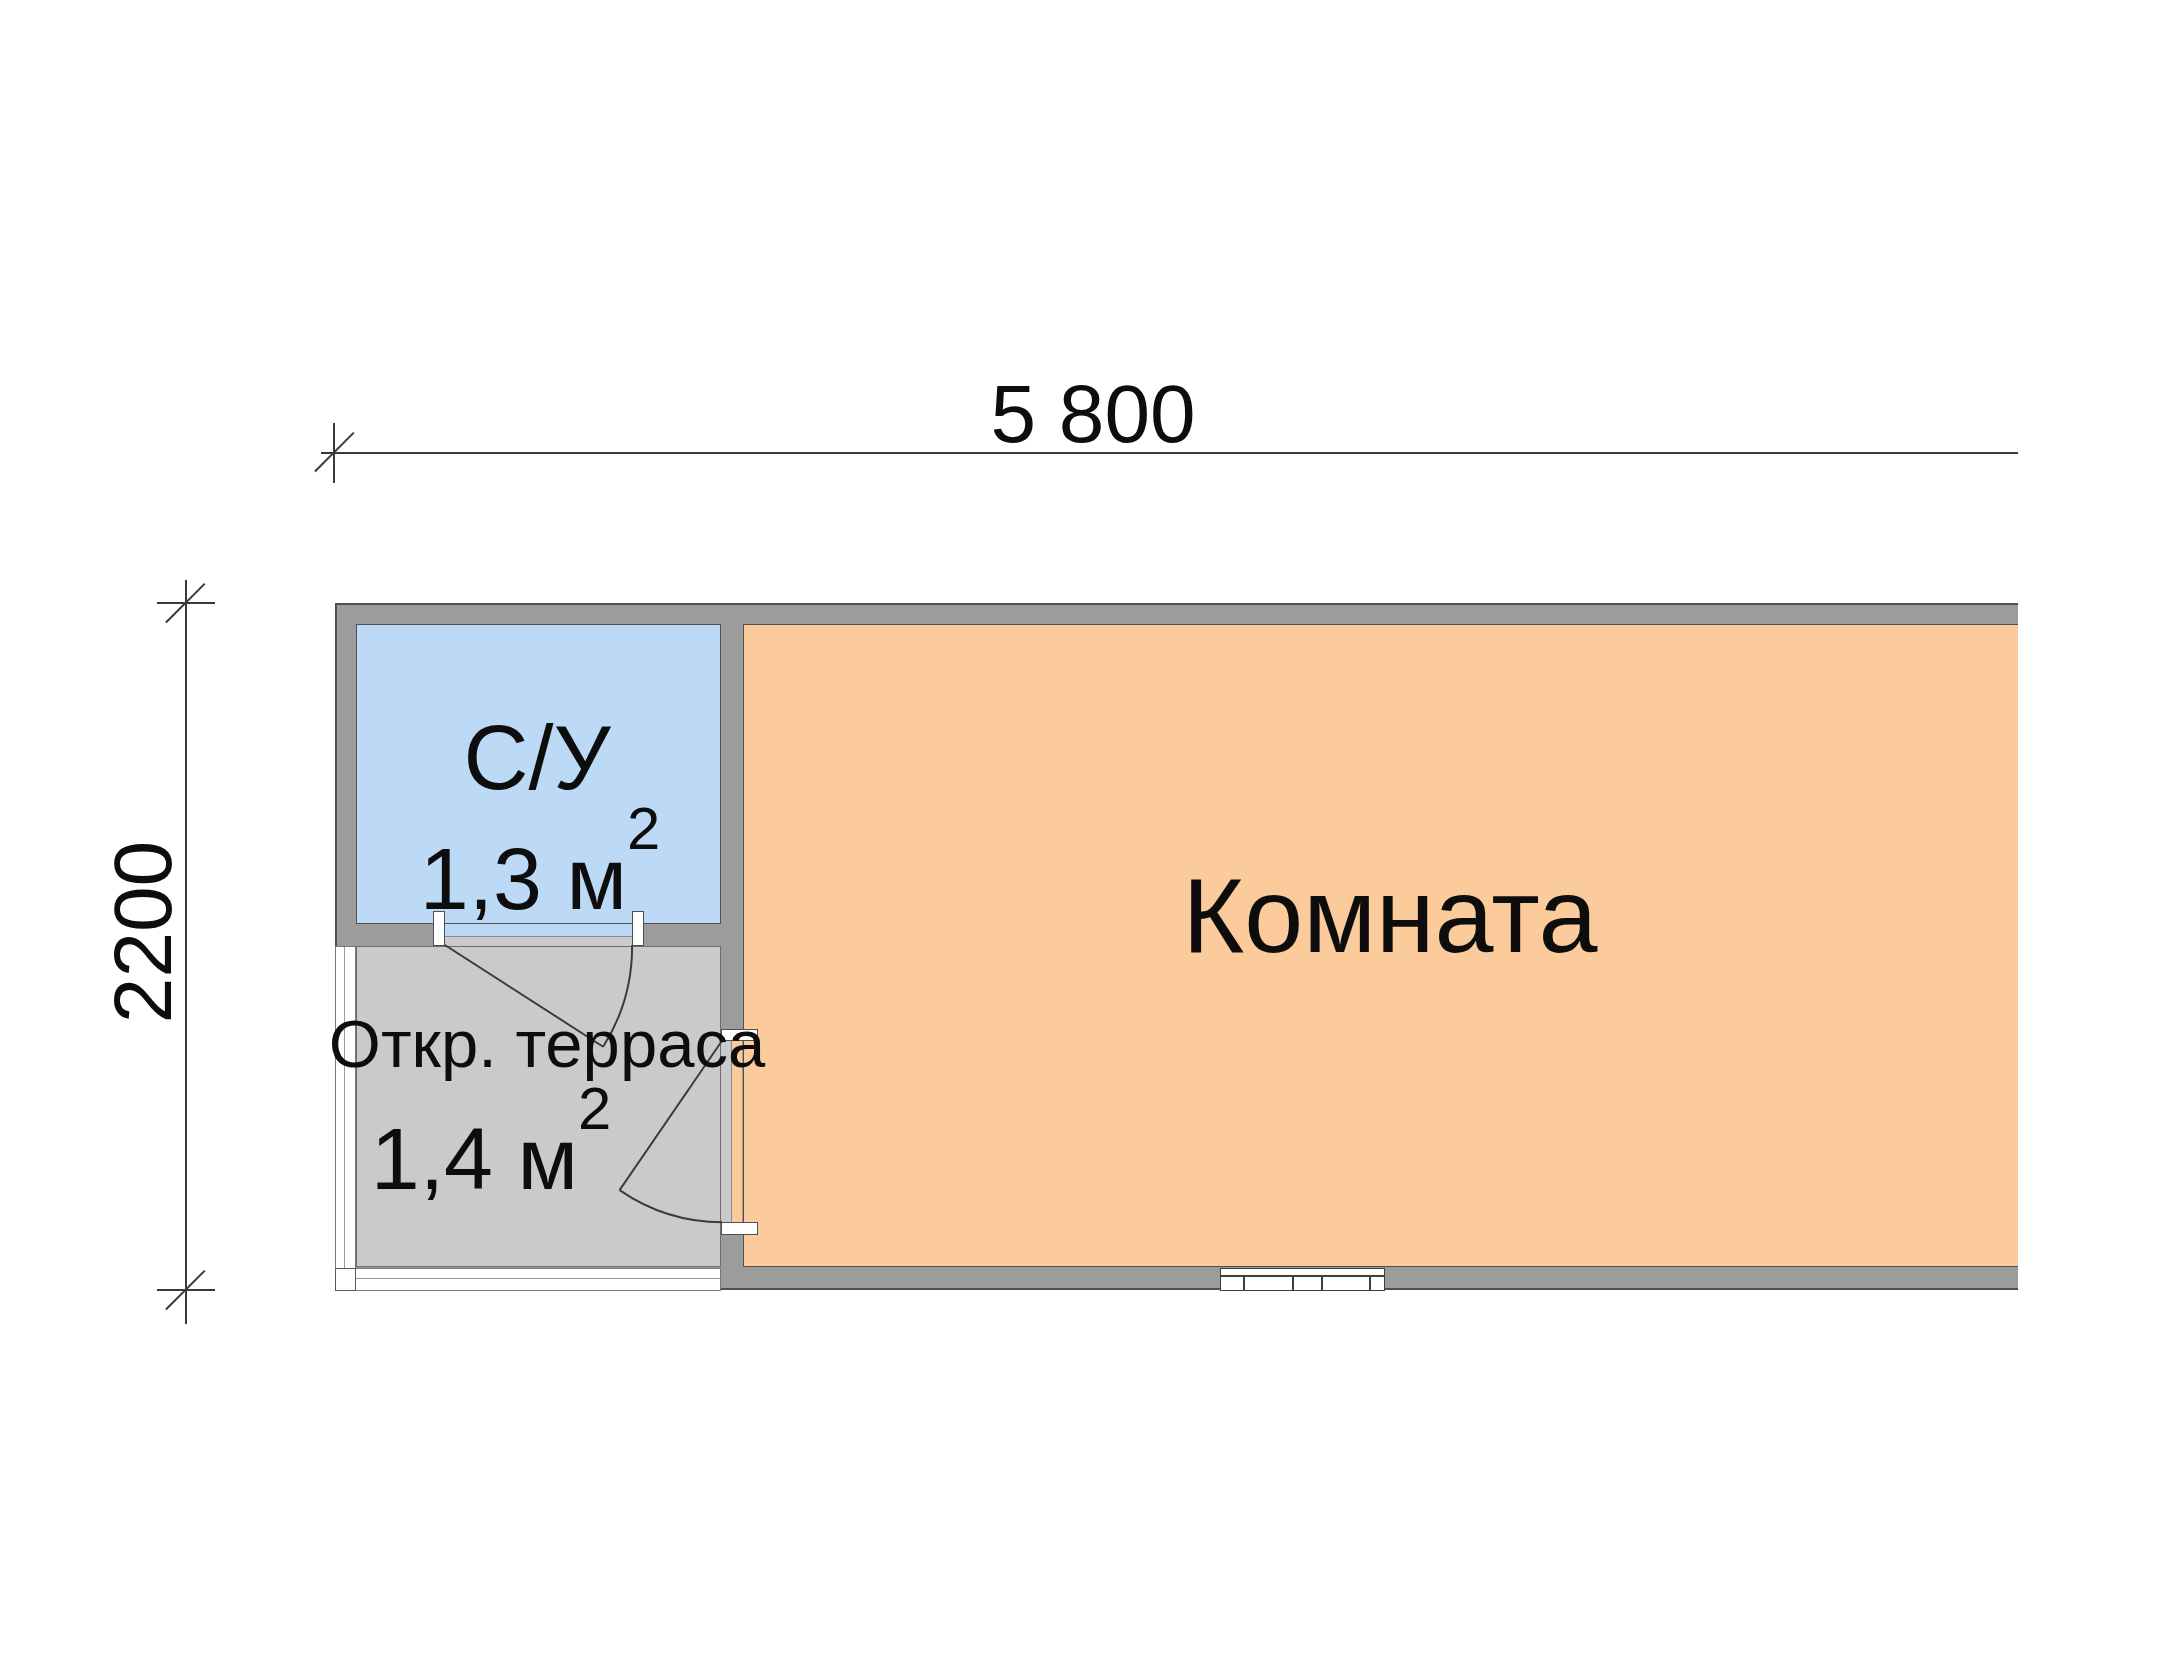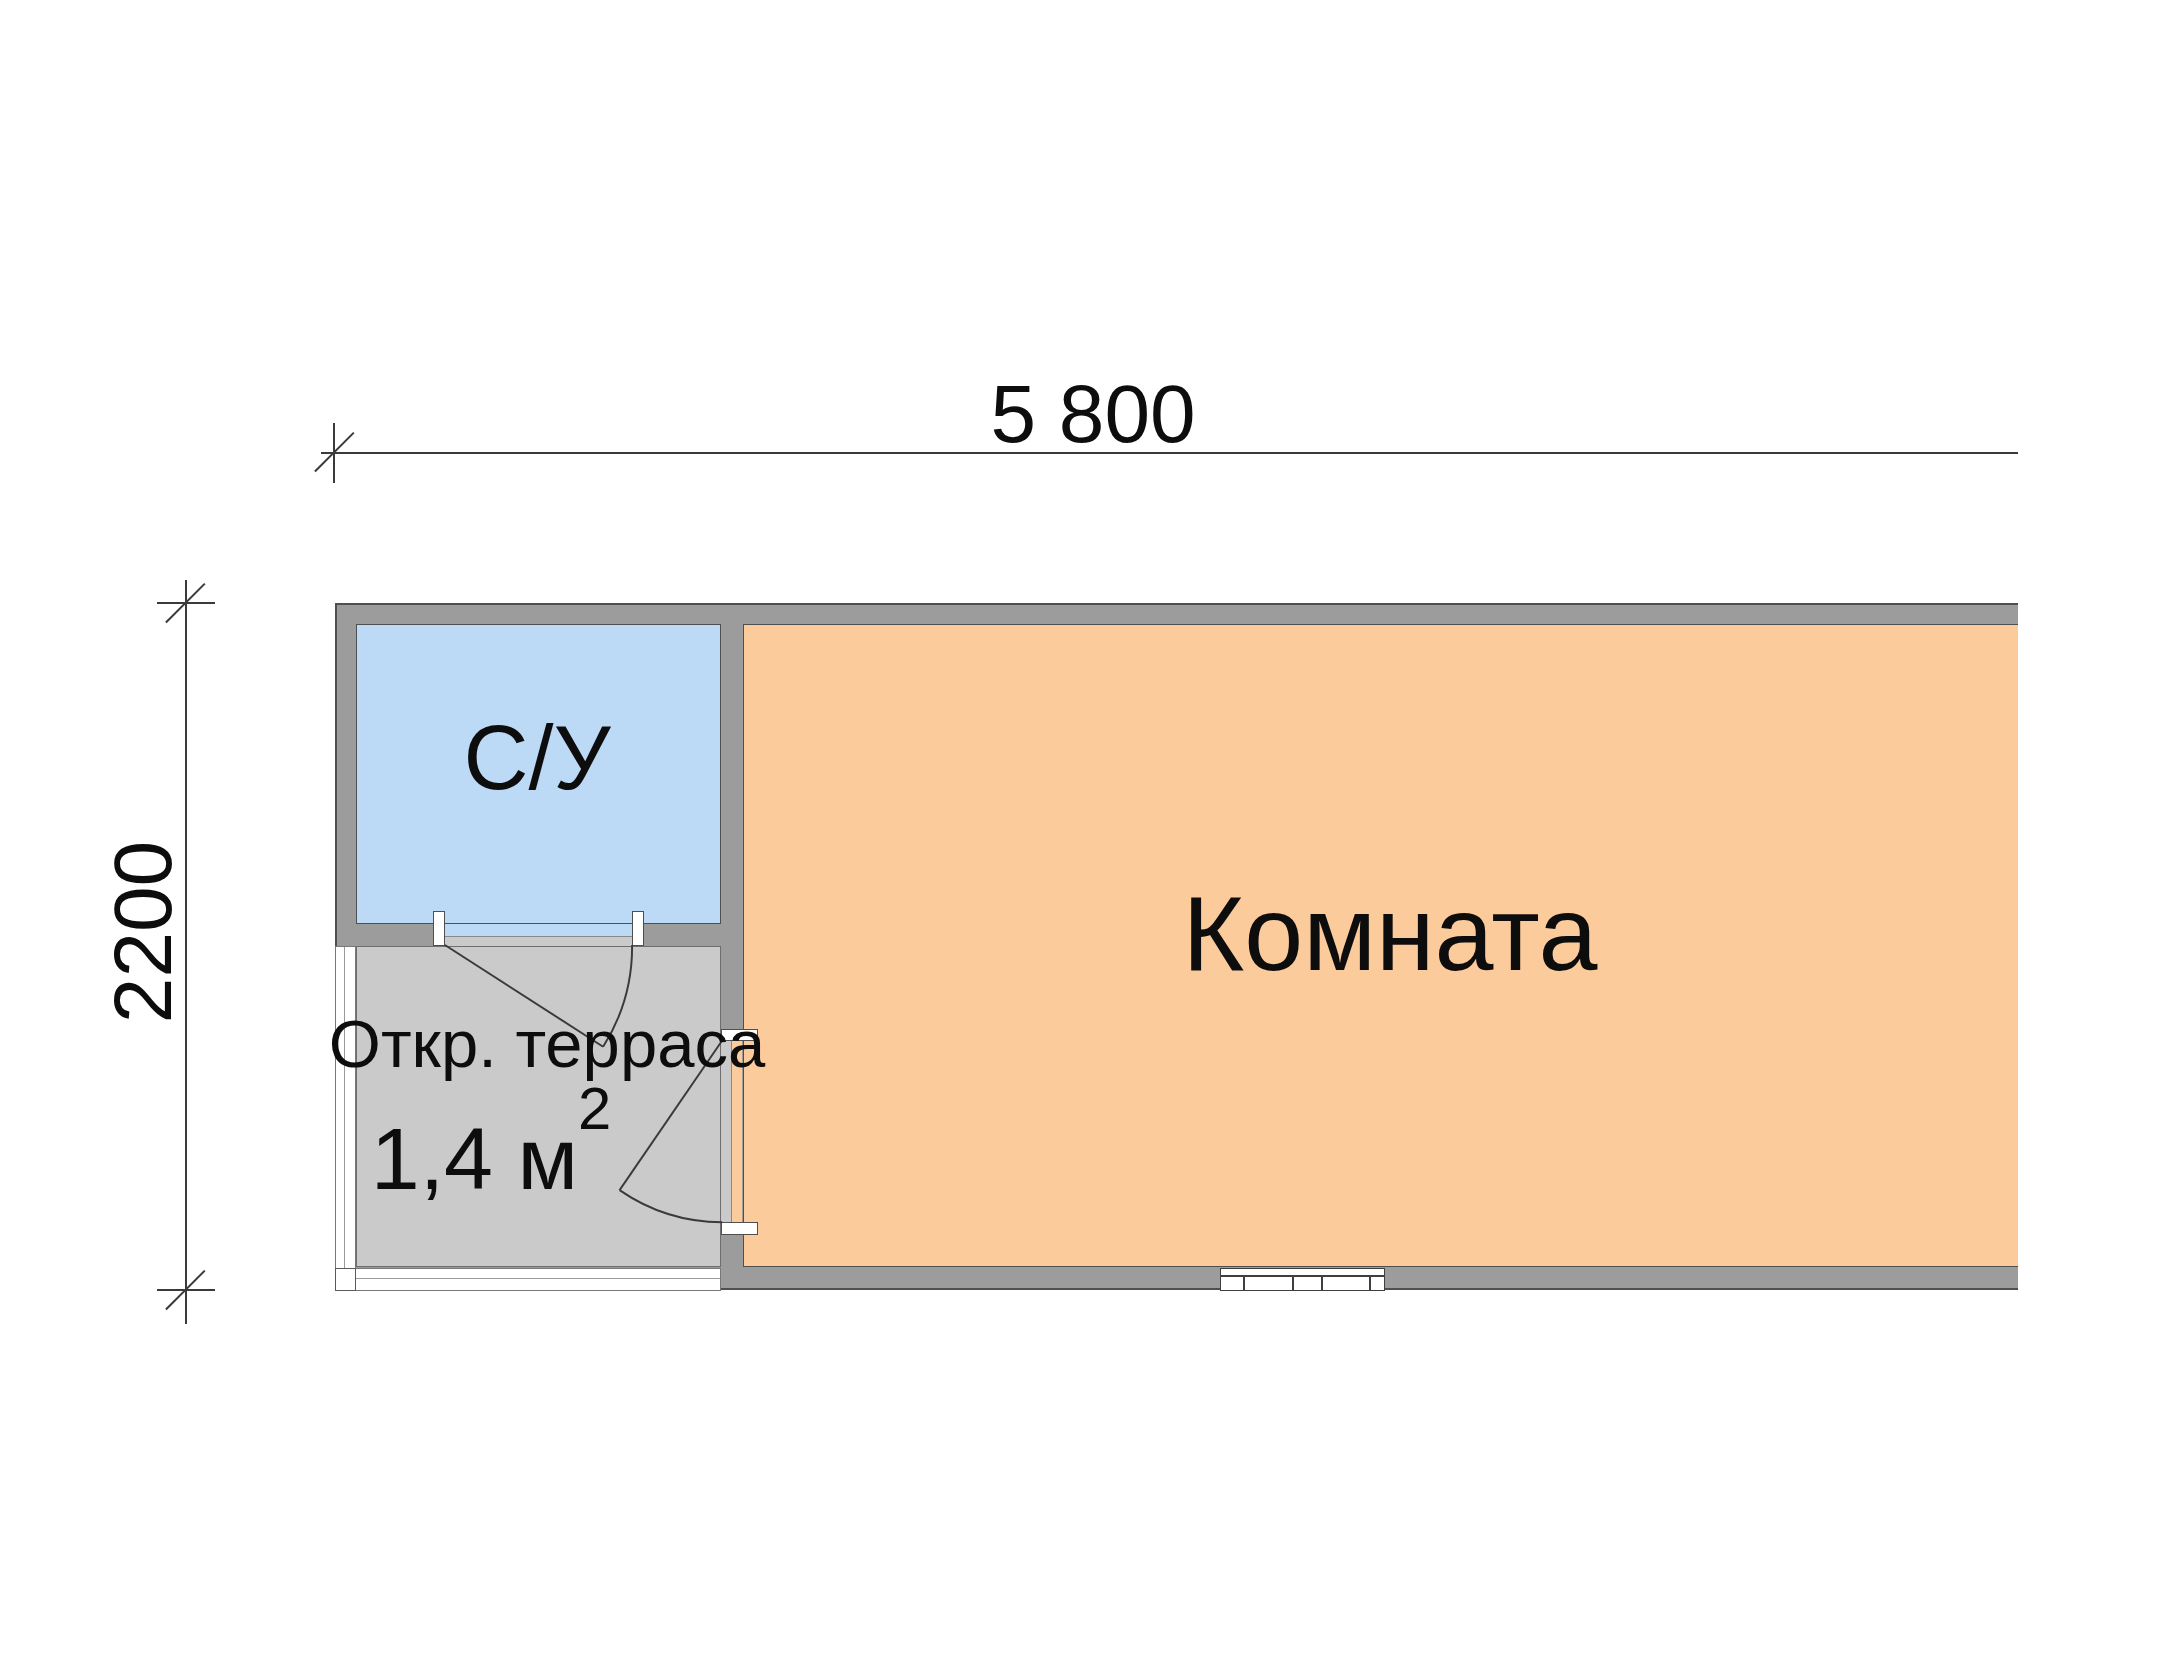--- a/index.html
+++ b/index.html
@@ -163,26 +163,29 @@
     </g>
     <g>
       <path d="M 922 1328 L 791 1519"></path>
       <path d="M 791 1519 A 232 232 0 0 0 922 1560"></path>
     </g>
   </svg>
 
   <div class="abs room-label" style="left:537px; top:758px; font-size:90px;">
     <span>С/У</span>
   </div>
+  <div class="abs room-label" style="left:540px; top:879px; font-size:88px;">
+    <span>1,3 м</span><sup>2</sup>
+  </div>
 
   <div class="abs room-label" style="left:547px; top:1043px; font-size:67px;">
     <span>Откр. терраса</span>
   </div>
   <div class="abs room-label" style="left:491px; top:1159px; font-size:88px;text-align:center;">
     <span>1,4 м</span><sup>2</sup>
   </div>
 
-  <div class="abs room-label" style="left:1390px; top:915px; font-size:106px;margin-top:18px;">
+  <div class="abs room-label" style="left:1390px; top:915px; font-size:106px;">
     <span>Комната</span>
   </div>
 
 </div>
 
 
 </body></html>

